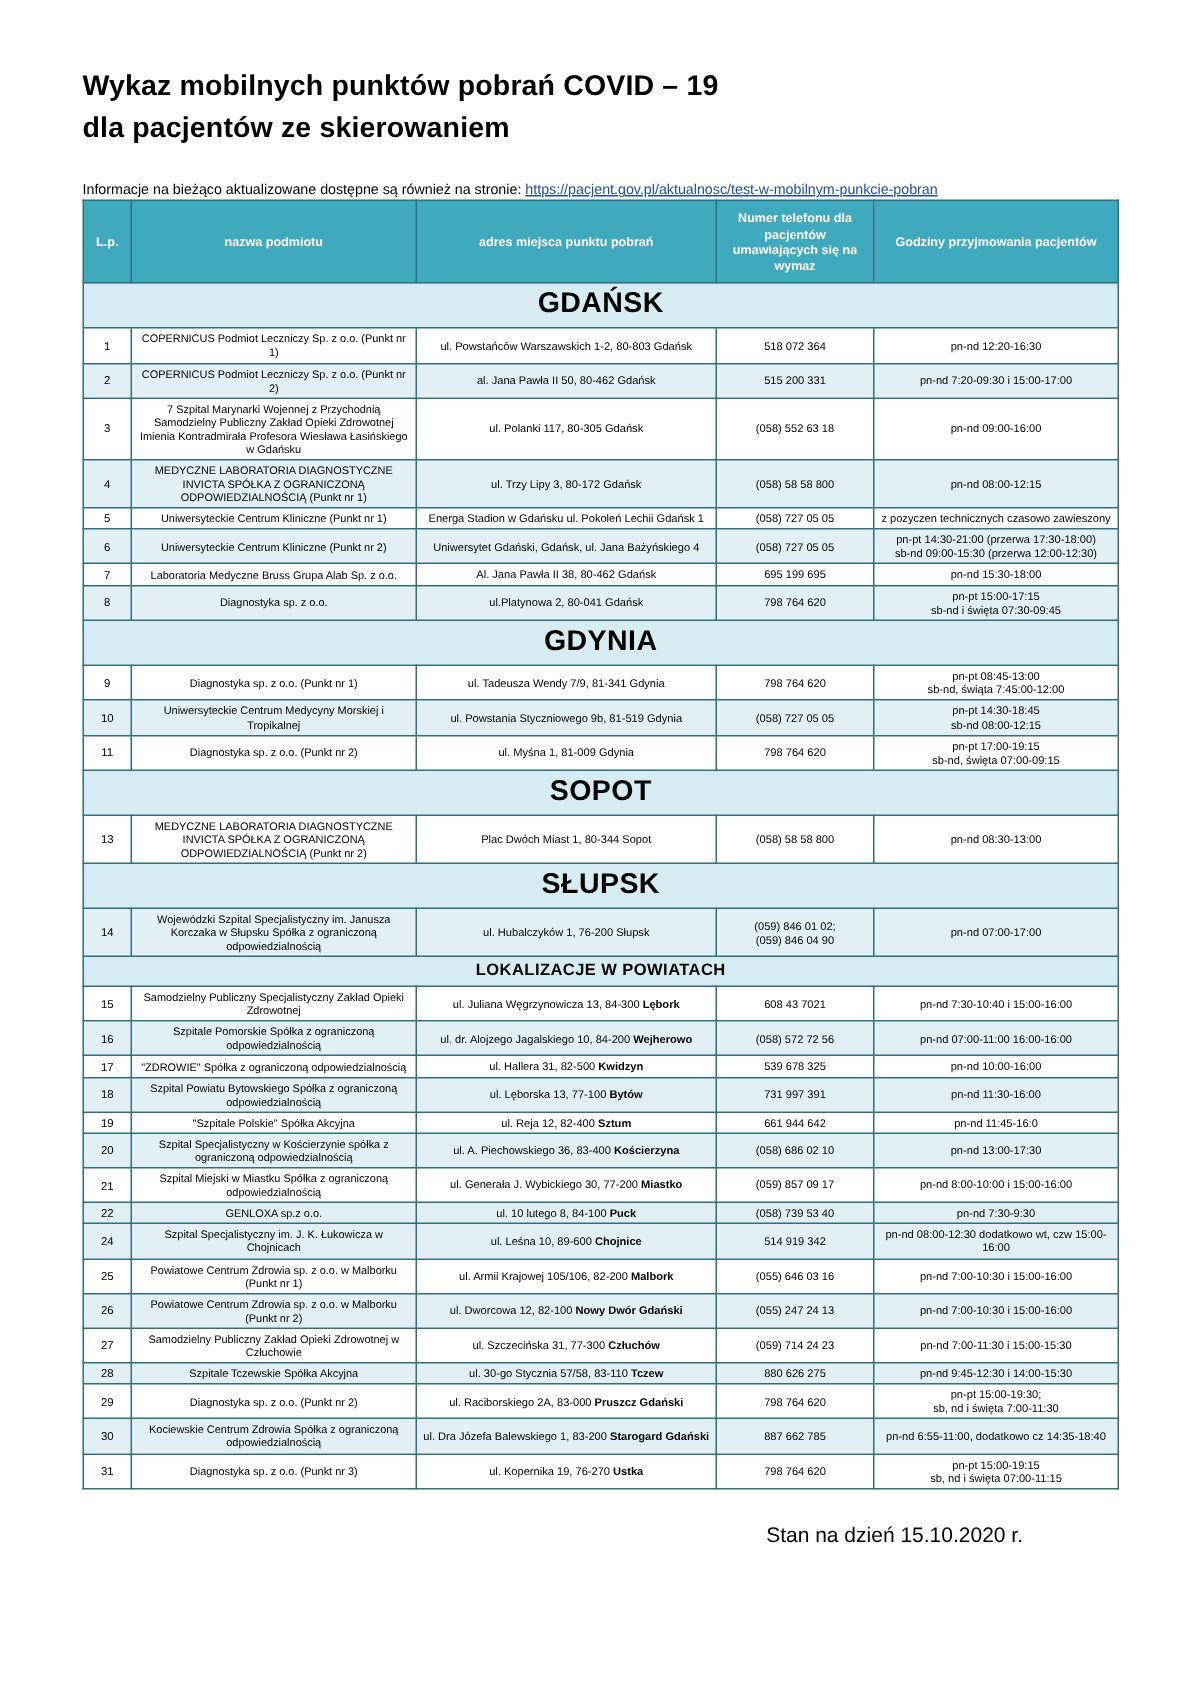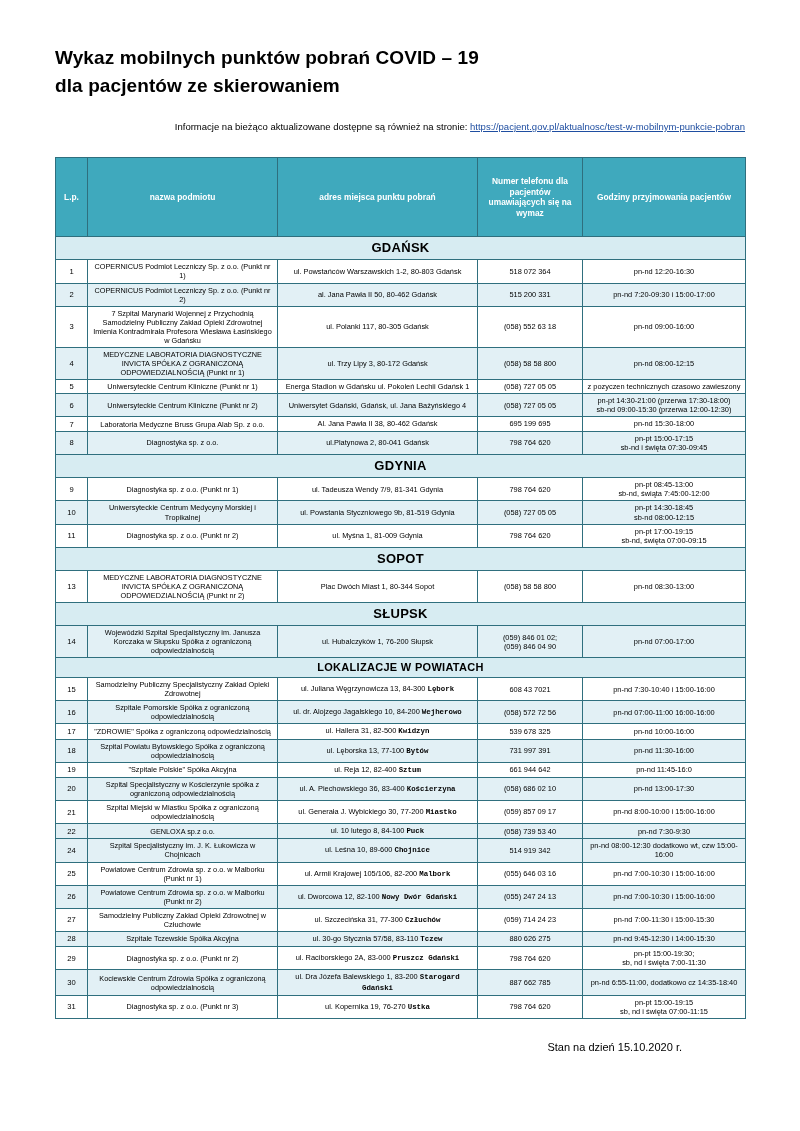--- a/index.html
+++ b/index.html
@@ -19,23 +19,23 @@
   }
   h1.title {
     text-align: left;
     font-size: 19px;
     font-weight: bold;
     line-height: 1.45;
     margin: 14px 0 0 0;
     letter-spacing: 0.1px;
   }
   .subtitle-line {
-    text-align: right;
+    text-align: left;
     font-size: 9.5px;
-    margin: 22px 0 24px 0;
+    margin: 22px 0 0 0;
     line-height: 1.3;
   }
   .subtitle-line a {
     color: #1f4ea1;
     text-decoration: underline;
   }
   table.grid {
     border-collapse: collapse;
     width: 690px;
     margin: 0 auto;
@@ -44,60 +44,60 @@
   table.grid td, table.grid th {
     border: 1px solid #2f6f7e;
     vertical-align: middle;
   }
   thead th {
     background: #3fa9bd;
     color: #ffffff;
     font-size: 8.4px;
     font-weight: bold;
     text-align: center;
-    padding: 18px 3px;
+    padding: 6px 3px;
     line-height: 1.25;
     height: 46px;
   }
   col.c-lp { width: 32px; }
   col.c-name { width: 190px; }
   col.c-addr { width: 200px; }
   col.c-phone { width: 105px; }
   col.c-hours { width: 163px; }
 
   tr.section td {
     background: #d7ecf2;
     text-align: center;
     font-weight: bold;
-    font-size: 13px;
+    font-size: 19px;
     padding: 3px 0 4px 0;
     letter-spacing: 0.3px;
   }
   tr.section.big td {
     font-size: 11px;
   }
   td.lp {
     text-align: center;
     font-size: 7.6px;
     vertical-align: bottom;
     padding-bottom: 1px;
   }
   td.cell {
     text-align: center;
     font-size: 7.4px;
     padding: 2px 3px;
     line-height: 1.24;
   }
   td.cell.name { font-size: 7.3px; }
-  td.cell b { font-weight: bold; font-family: Liberation Mono, monospace; }
+  td.cell b { font-weight: bold; }
   tr.plain td { background: #ffffff; }
   tr.tint td { background: #e2f0f5; }
   .footer {
     text-align: right;
-    font-size: 11px;
+    font-size: 14px;
     margin: 22px 63px 0 0;
   }
 </style>
 </head>
 <body>
 
 <div class="page">
 
   <h1 class="title">
     <span>Wykaz mobilnych punktów pobrań COVID – 19</span><br>

